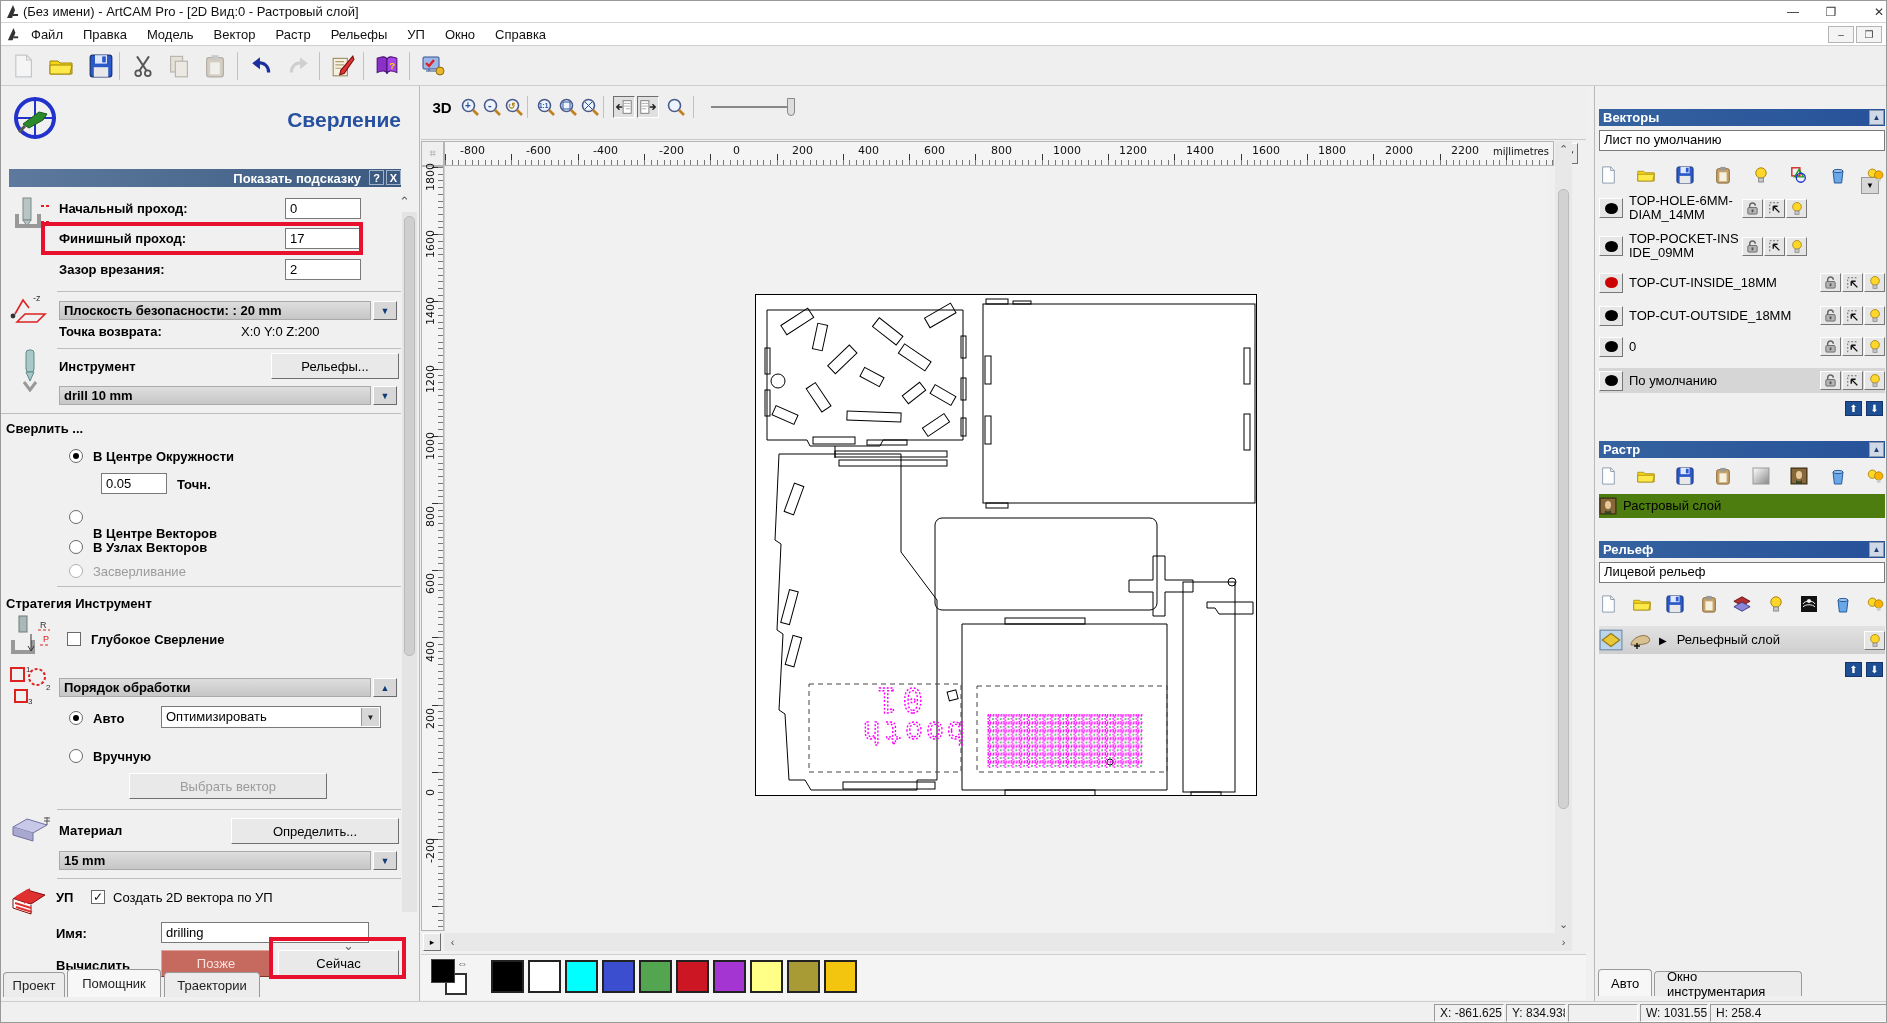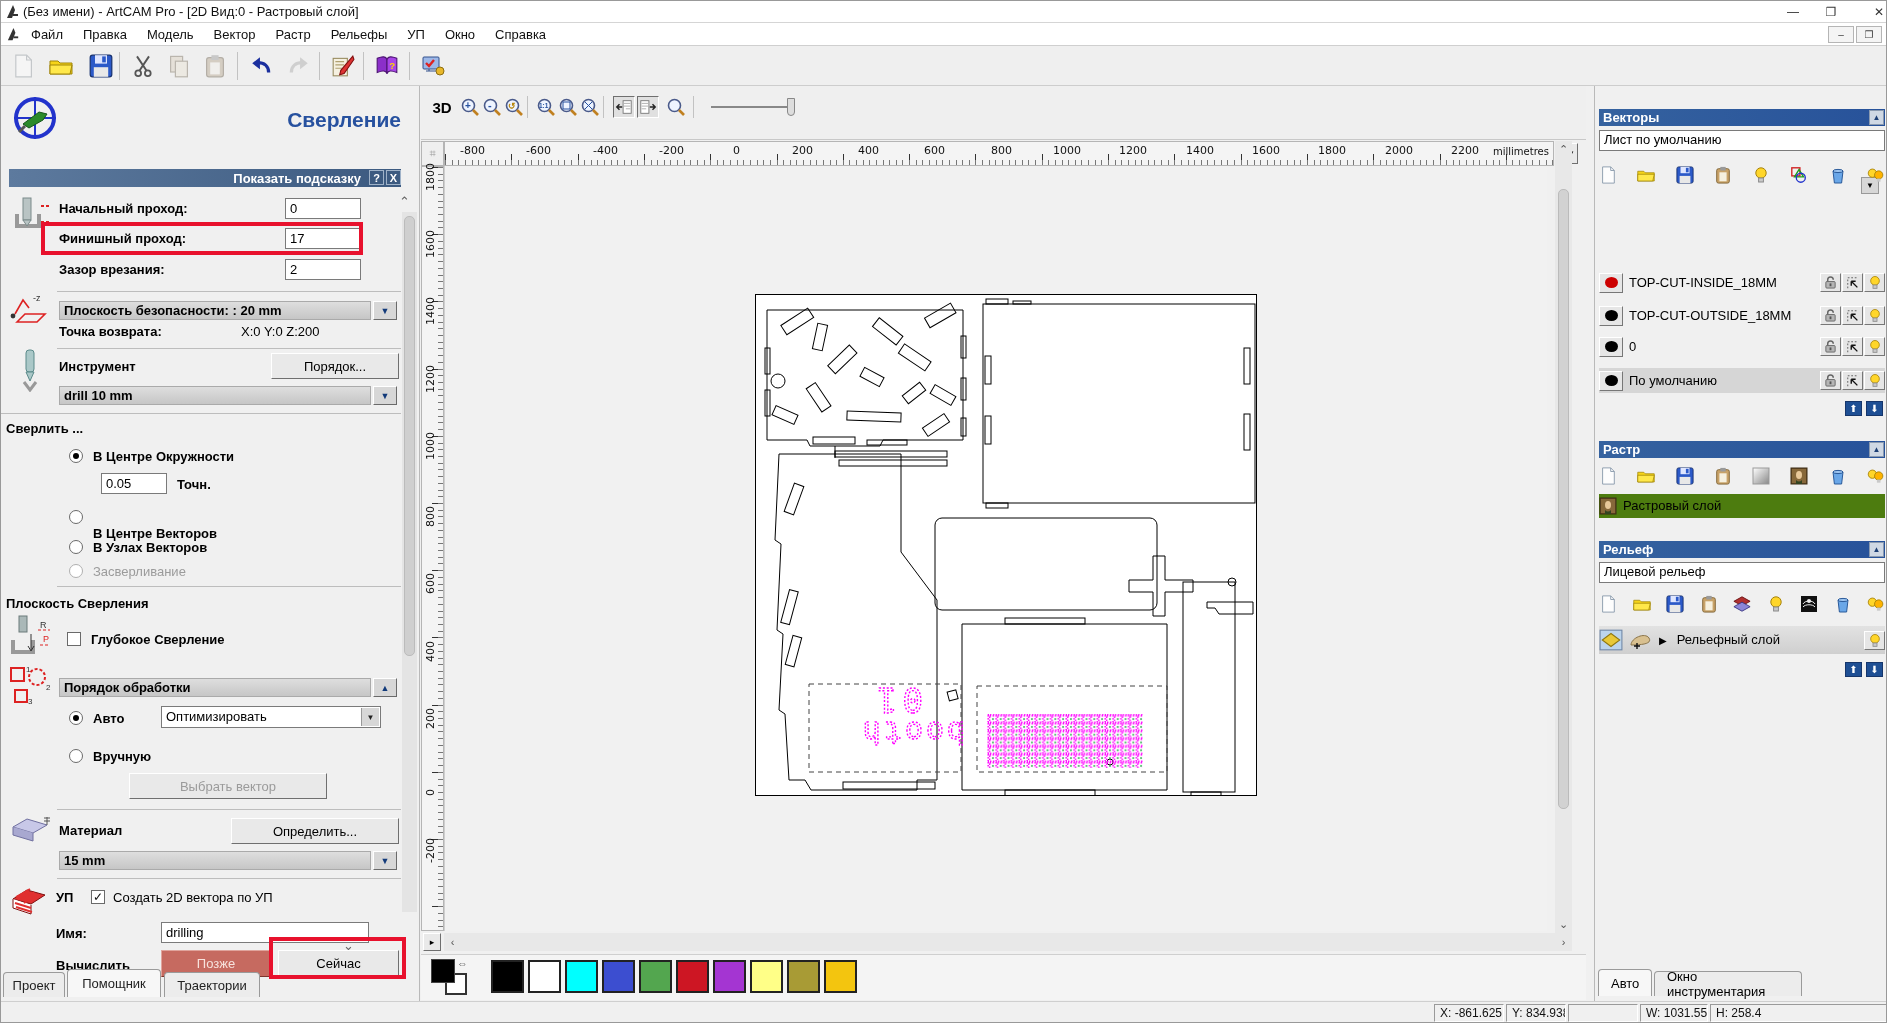--- a/index.html
+++ b/index.html
@@ -359,41 +359,41 @@
       <div class="flabel plain" style="left:240px;top:238px">X:0 Y:0 Z:200</div>
 
       <div class="sep" style="top:262px"></div>
 
       <svg class="abs" style="left:14px;top:262px" width="30" height="44" viewBox="0 0 30 44">
         <rect x="11" y="2" width="8" height="22" rx="3" fill="#aac8c8" stroke="#5a8a8a"></rect>
         <path d="M11 24l4 9 4-9z" fill="#aac8c8" stroke="#5a8a8a"></path>
         <path d="M9 34l6 8 6-8" fill="none" stroke="#999" stroke-width="3"></path>
       </svg>
       <div class="flabel" style="top:273px">Инструмент</div>
-      <div class="btn" style="left:270px;top:267px;width:128px;height:26px">Порядок...</div>
+      <div class="btn" style="left:270px;top:267px;width:128px;height:26px">Рельефы...</div>
       <div class="graybar" style="top:300px">drill 10 mm</div>
       <div class="dropbtn" style="left:372px;top:300px">▼</div>
 
       <div class="sep" style="left:0;top:327px;width:400px"></div>
       <div class="rlabel" style="left:5px;top:335px">Сверлить ...</div>
 
       <div class="radio on" style="left:68px;top:363px"></div>
       <div class="rlabel" style="left:92px;top:363px">В Центре Окружности</div>
       <input class="finput" style="left: 100px; top: 387px; width: 66px;" value="0.05">
       <div class="rlabel" style="left:176px;top:391px">Точн.</div>
 
       <div class="radio" style="left:68px;top:424px"></div>
       <div class="rlabel" style="left:92px;top:440px">В Центре Векторов</div>
       <div class="radio" style="left:68px;top:454px"></div>
       <div class="rlabel" style="left:92px;top:454px">В Узлах Векторов</div>
       <div class="radio dis" style="left:68px;top:478px"></div>
       <div class="rlabel gray-t" style="left:92px;top:478px;font-weight:normal">Засверливание</div>
 
       <div class="sep" style="left:56px;top:500px"></div>
-      <div class="rlabel" style="left:5px;top:510px">Плоскость Сверления</div>
+      <div class="rlabel" style="left:5px;top:510px">Стратегия Инструмент</div>
 
       <svg class="abs" style="left:6px;top:528px" width="50" height="46" viewBox="0 0 50 46">
         <rect x="12" y="2" width="8" height="16" fill="#aab8b8" stroke="#6a7a7a"></rect>
         <path d="M6 26v12h20V26" fill="none" stroke="#999" stroke-width="4"></path>
         <path d="M24 20v16m-3-4l3 5 3-5" stroke="#333" fill="none"></path>
         <text x="33" y="14" font-size="9" fill="#333">R</text>
         <text x="36" y="28" font-size="9" fill="#d22">P</text>
         <path d="M31 16h12M33 31h10" stroke="#d22" stroke-dasharray="3 2"></path>
       </svg>
       <div class="chk" style="left:66px;top:546px"></div>
@@ -695,20 +695,62 @@
             <use href="#s-shapes"></use>
           </svg>
         <svg class="icon16">
             <use href="#s-trash"></use>
           </svg>
         <svg class="icon16">
             <use href="#s-bulb2"></use>
           </svg>
       </div>
 
+      <div class="vrow" style="top:105px;height:34px">
+        <div class="dotbtn">
+            <div class="dot" style="background: rgb(0, 0, 0);"></div>
+          </div>
+        <div class="vname" style="width:112px;flex:none">TOP-HOLE-6MM-DIAM_14MM</div>
+        <div class="lrbtn">
+            <svg width="13" height="15">
+              <use href="#s-lock"></use>
+            </svg>
+          </div>
+        <div class="lrbtn">
+            <svg width="14" height="14">
+              <use href="#s-snap"></use>
+            </svg>
+          </div>
+        <div class="lrbtn">
+            <svg width="12" height="15">
+              <use href="#s-bulb"></use>
+            </svg>
+          </div>
+      </div>
+      <div class="vrow" style="top:143px;height:34px">
+        <div class="dotbtn">
+            <div class="dot" style="background: rgb(0, 0, 0);"></div>
+          </div>
+        <div class="vname" style="width:112px;flex:none">TOP-POCKET-INSIDE_09MM</div>
+        <div class="lrbtn">
+            <svg width="13" height="15">
+              <use href="#s-lock"></use>
+            </svg>
+          </div>
+        <div class="lrbtn">
+            <svg width="14" height="14">
+              <use href="#s-snap"></use>
+            </svg>
+          </div>
+        <div class="lrbtn">
+            <svg width="12" height="15">
+              <use href="#s-bulb"></use>
+            </svg>
+          </div>
+      </div>
       <div class="vrow" style="top:185px;height:23px">
         <div class="dotbtn">
             <div class="dot" style="background: rgb(204, 0, 0);"></div>
           </div>
         <div class="vname">TOP-CUT-INSIDE_18MM</div>
         <div class="lrbtn">
             <svg width="13" height="15">
               <use href="#s-lock"></use>
             </svg>
           </div>

